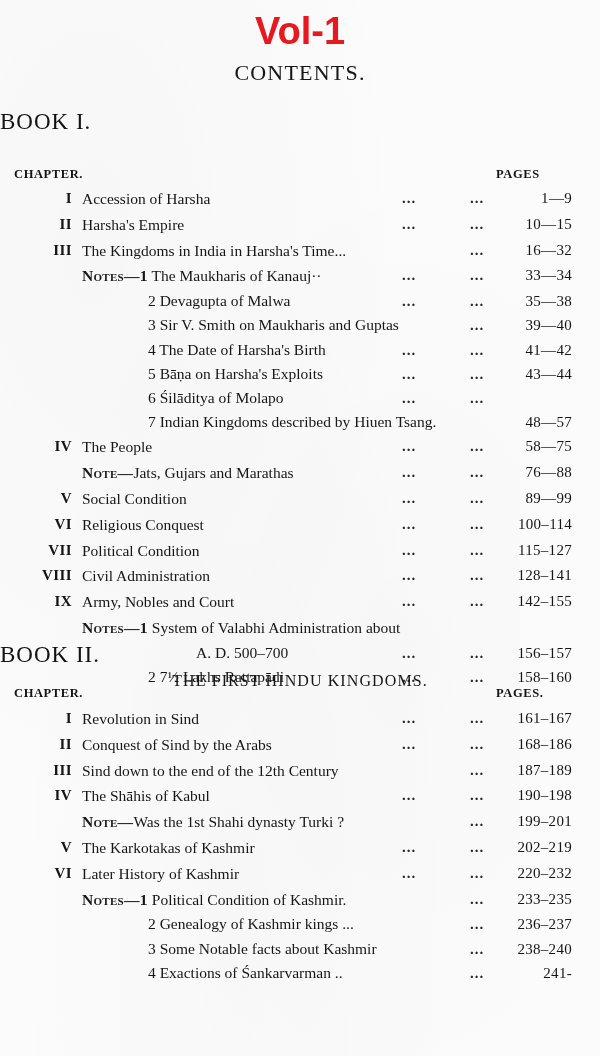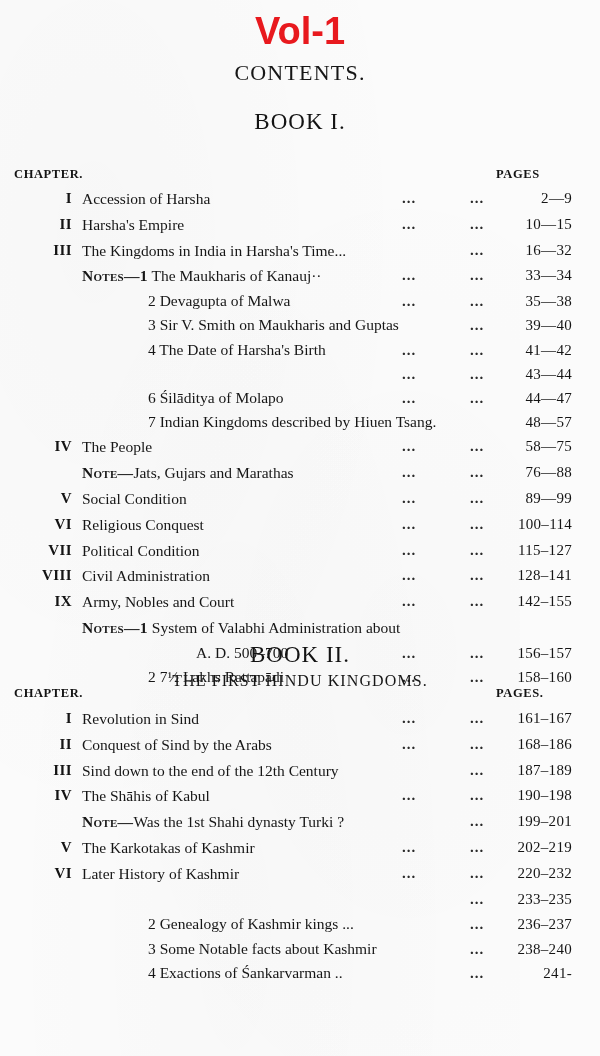--- a/index.html
+++ b/index.html
@@ -49,21 +49,20 @@
     width: 600px;
     text-align: center;
     font-size: 22px;
     line-height: 26px;
     letter-spacing: 1.2px;
     font-weight: 400;
     color: #161616;
   }
   .book-title {
     width: 600px;
-    text-align: center;
     font-size: 23px;
     line-height: 28px;
     letter-spacing: 1.0px;
     font-weight: 400;
     color: #131313;
   }
   .book-subtitle {
     width: 600px;
     text-align: center;
     font-size: 16px;
@@ -193,21 +192,21 @@
     <span class="chap">CHAPTER.</span>
     <span class="pages">PAGES</span>
   </div>
 
   <div class="entries" id="entries-book1">
       <div class="row">
         <span class="num">I</span>
         <span class="label ">Accession of Harsha</span>
         <span class="dots d1">...</span>
         <span class="dots d2">...</span>
-        <span class="pg">2—9</span>
+        <span class="pg">1—9</span>
       </div>
       <div class="row">
         <span class="num">II</span>
         <span class="label ">Harsha's Empire</span>
         <span class="dots d1">...</span>
         <span class="dots d2">...</span>
         <span class="pg">10—15</span>
       </div>
       <div class="row">
         <span class="num">III</span>
@@ -237,30 +236,30 @@
       </div>
       <div class="row tight">
         <span class="num"></span>
         <span class="label ind-sub">4   The Date of Harsha's Birth</span>
         <span class="dots d1">...</span>
         <span class="dots d2">...</span>
         <span class="pg">41—42</span>
       </div>
       <div class="row tight">
         <span class="num"></span>
+        <span class="label ind-sub">5   Bāṇa on Harsha's Exploits</span>
         <span class="dots d1">...</span>
         <span class="dots d2">...</span>
         <span class="pg">43—44</span>
       </div>
       <div class="row tight">
         <span class="num"></span>
         <span class="label ind-sub">6   Śilāditya of Molapo</span>
         <span class="dots d1">...</span>
         <span class="dots d2">...</span>
-        <span class="pg">44—47</span>
       </div>
       <div class="row tight">
         <span class="num"></span>
         <span class="label ind-sub">7   Indian Kingdoms described by Hiuen Tsang.</span>
         <span class="pg">48—57</span>
       </div>
       <div class="row">
         <span class="num">IV</span>
         <span class="label ">The People</span>
         <span class="dots d1">...</span>
@@ -382,20 +381,21 @@
       </div>
       <div class="row">
         <span class="num">VI</span>
         <span class="label ">Later History of Kashmir</span>
         <span class="dots d1">...</span>
         <span class="dots d2">...</span>
         <span class="pg">220–232</span>
       </div>
       <div class="row">
         <span class="num"></span>
+        <span class="label ind-note"><span class="notes-kw">Notes—1</span>   Political Condition of Kashmir.</span>
         <span class="dots d2">...</span>
         <span class="pg">233–235</span>
       </div>
       <div class="row tight">
         <span class="num"></span>
         <span class="label ind-sub">2   Genealogy of Kashmir kings ...</span>
         <span class="dots d2">...</span>
         <span class="pg">236–237</span>
       </div>
       <div class="row tight">

